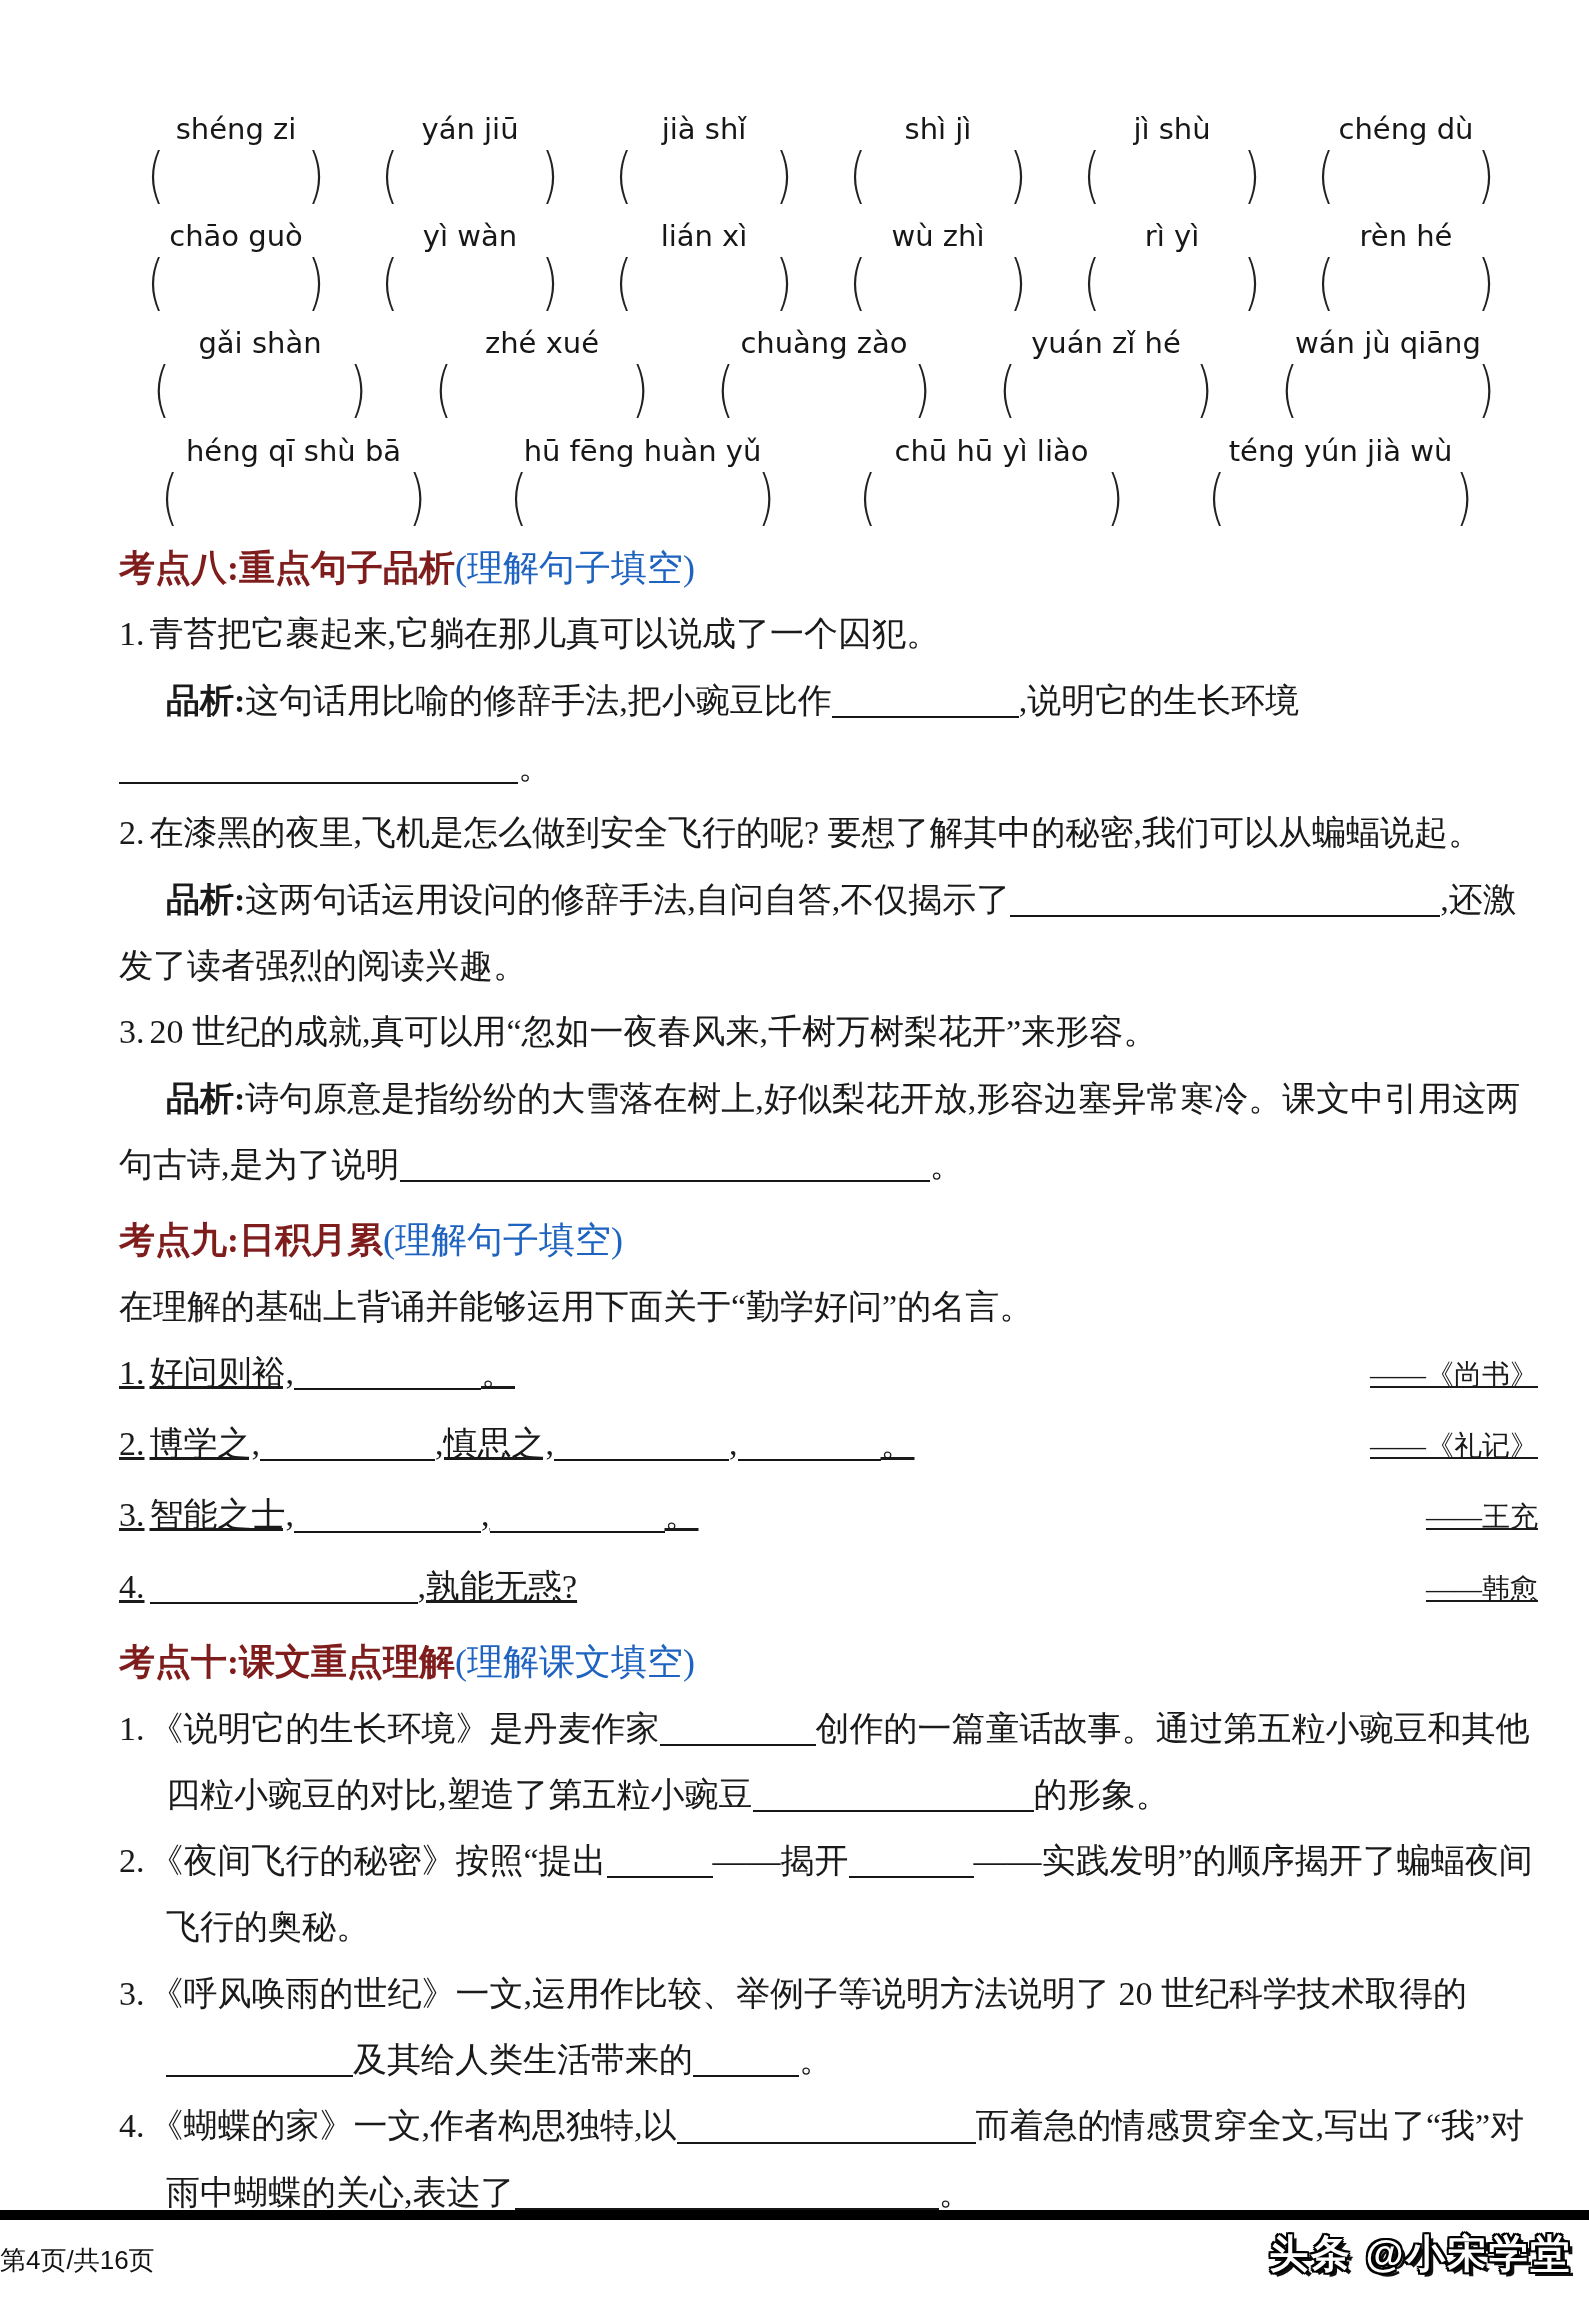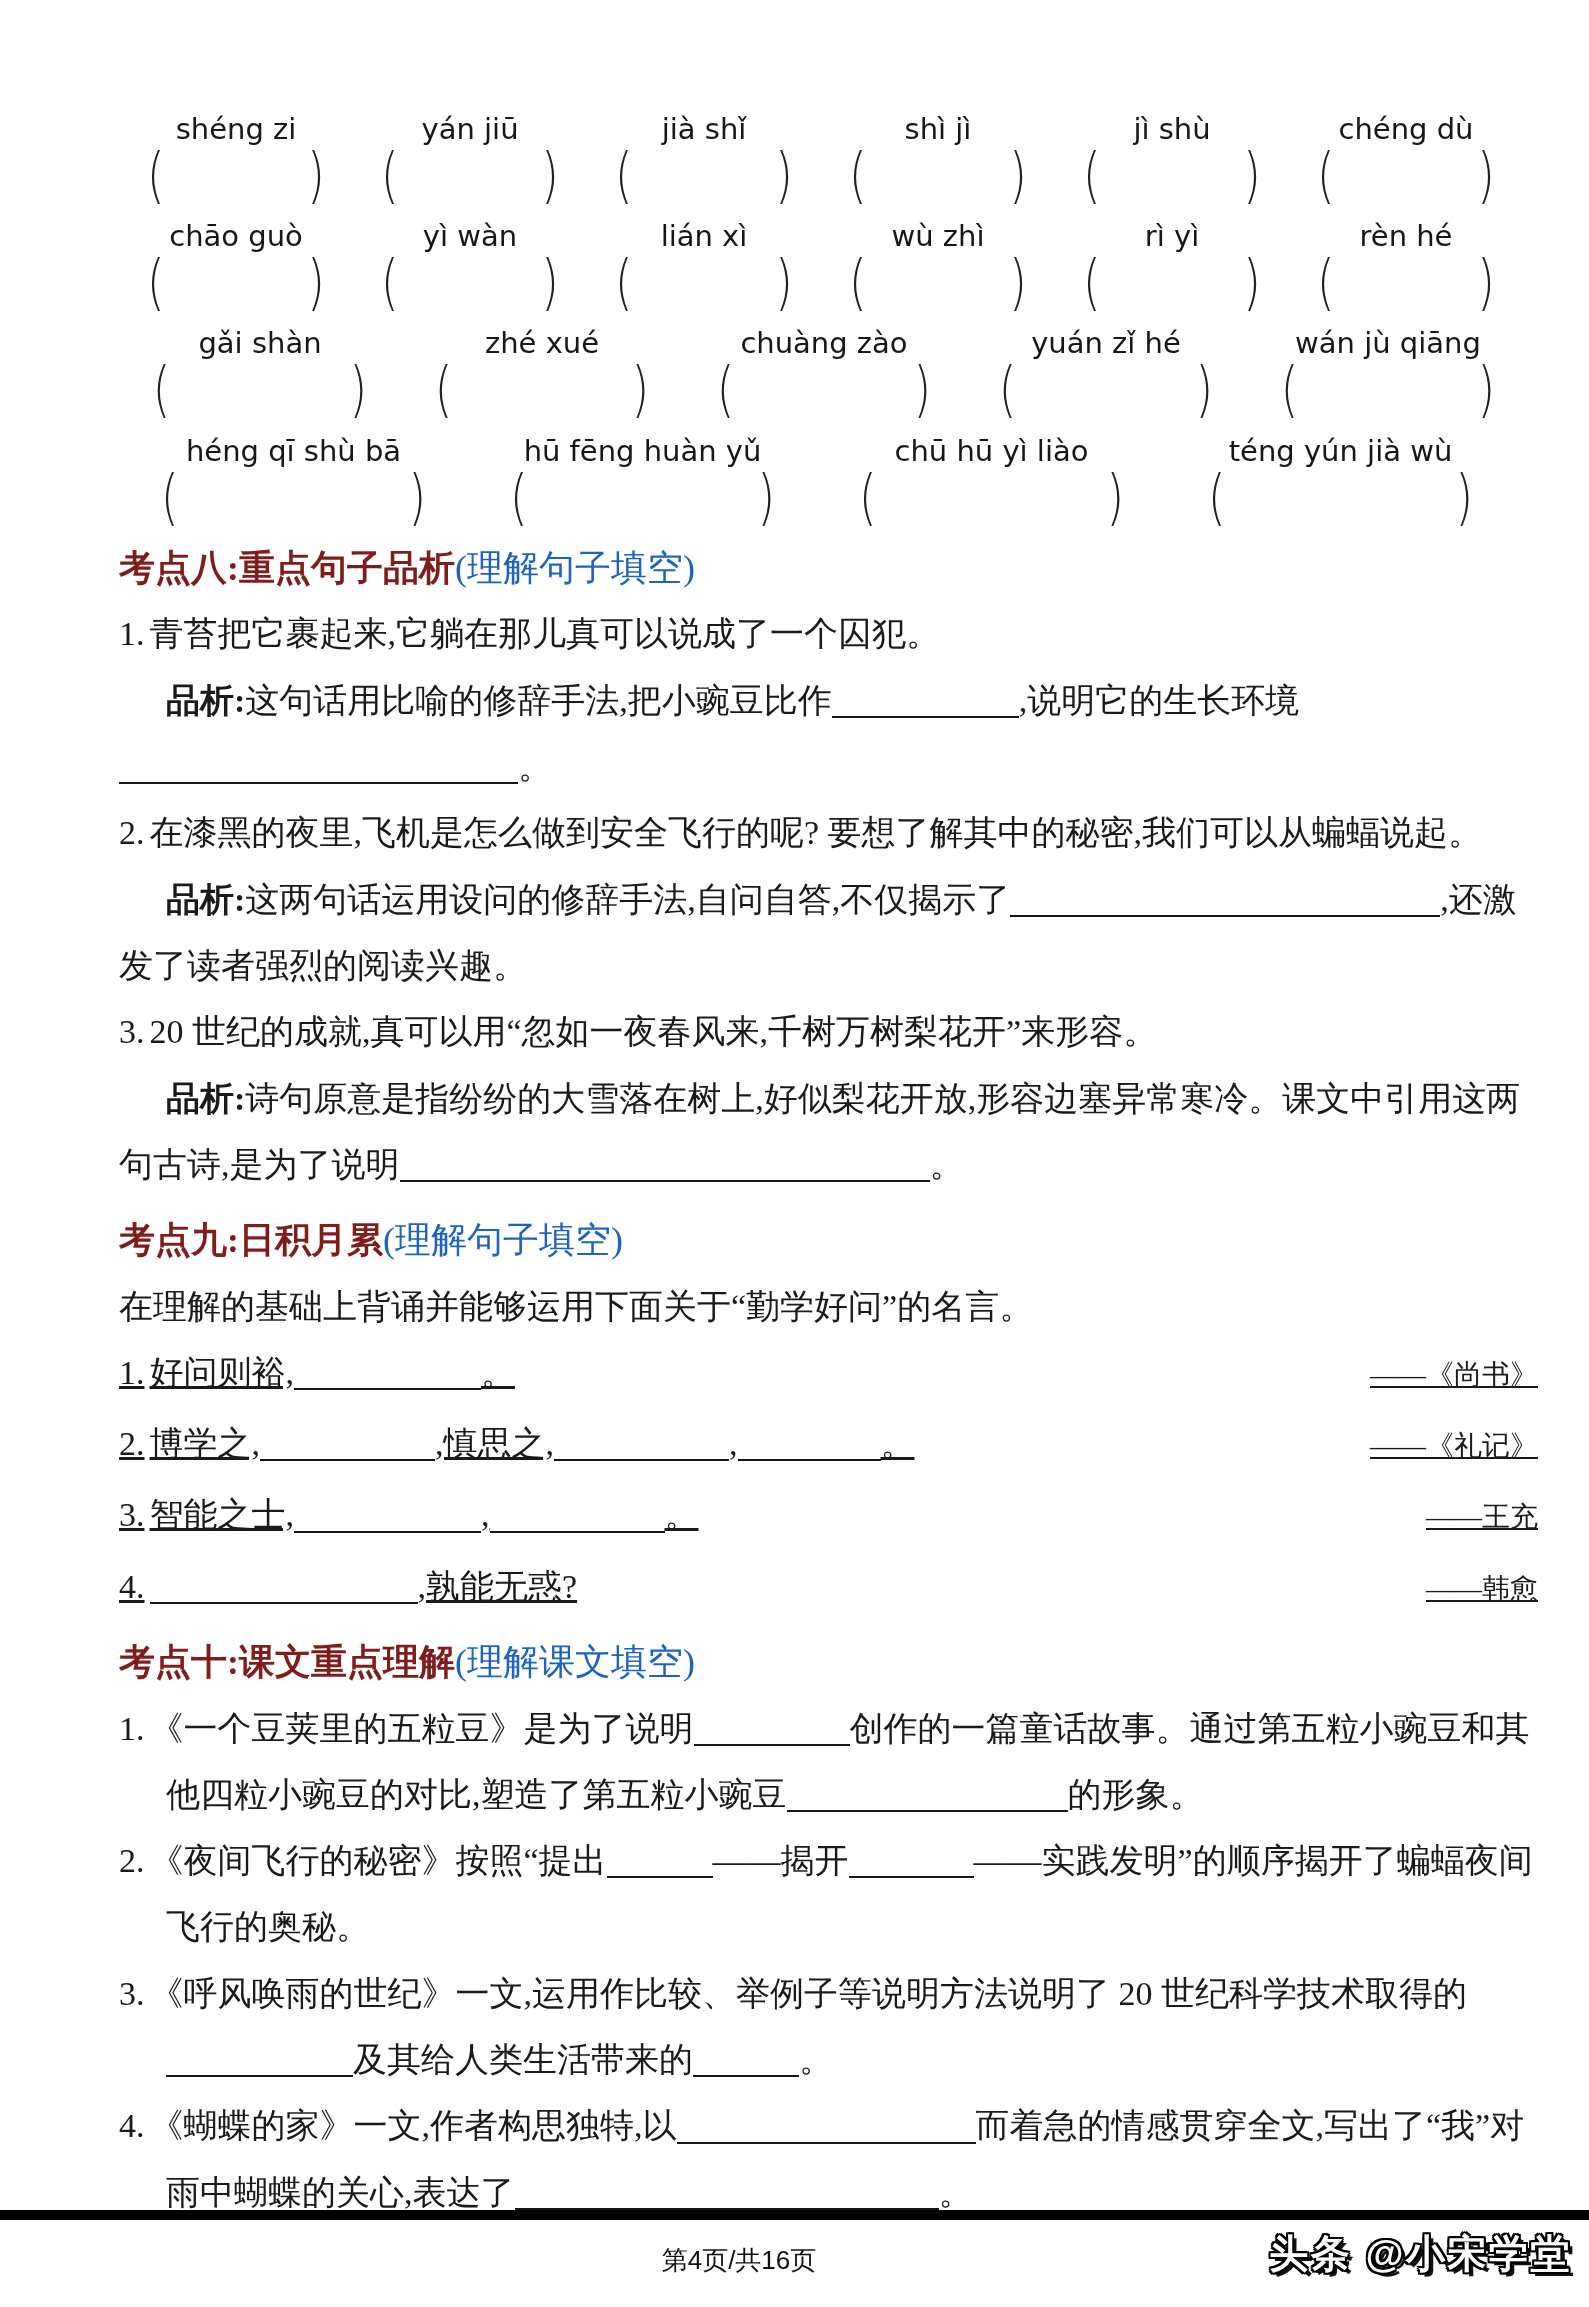--- a/index.html
+++ b/index.html
@@ -62,21 +62,21 @@
   .w680{width:424px}.w850{width:530px}
 
   
   .quote-row{ display:flex; align-items:baseline; margin-bottom:5px;text-decoration:underline; }
   .quote-left{ flex:1 1 auto; }
   .quote-src{ font-size:28px; white-space:nowrap; margin-left:18.7px; }
 
   
   .footer-bar{ position:absolute; left:0; top:2210px; width:1590px; height:10px; background:#000; }
   .page-info{
-    position:absolute; left:0; top:2243px; width:1478px; text-align:center;
+    position:absolute; left:0; top:2243px; width:1478px; 
     font-size:26px; color:#111; font-family:"Liberation Sans", sans-serif;
   }
   .watermark{
     position:absolute; right:25px; top:2227px;
     font-size:39px; font-weight:bold; letter-spacing:2.5px;
     font-family:Liberation Sans, sans-serif;
     color:#ffffff;
     text-shadow:
       -1.9px -1.9px 0 #000, 1.9px -1.9px 0 #000, -1.9px 1.9px 0 #000, 1.9px 1.9px 0 #000,
       -1.9px 0 0 #000, 1.9px 0 0 #000, 0 -1.9px 0 #000, 0 1.9px 0 #000,
@@ -286,21 +286,21 @@
 
       <div class="quote-row">
         <p class="para quote-left"><span class="num">4.</span><span class="bl w430"></span><span>,孰能无惑?</span></p>
         <div class="quote-src">——韩愈</div>
       </div>
     </section>
 
     <section>
       <h2 class="sec-head"><span class="sec-red">考点十:课文重点理解</span><span class="sec-blue">(理解课文填空)</span></h2>
 
-      <p class="para item"><span class="num">1.</span><span>《一个豆荚里的五粒豆》是为了说明</span><span class="bl w250"></span><span>创作的一篇童话故事。通过第五粒小豌豆和其他四粒小豌豆的对比,塑造了第五粒小豌豆</span><span class="bl w450"></span><span>的形象。</span></p>
+      <p class="para item"><span class="num">1.</span><span>《说明它的生长环境》是丹麦作家</span><span class="bl w250"></span><span>创作的一篇童话故事。通过第五粒小豌豆和其他四粒小豌豆的对比,塑造了第五粒小豌豆</span><span class="bl w450"></span><span>的形象。</span></p>
 
       <p class="para item"><span class="num">2.</span><span>《夜间飞行的秘密》按照“提出</span><span class="bl w170"></span><span>——揭开</span><span class="bl w200"></span><span>——实践发明”的顺序揭开了蝙蝠夜间飞行的奥秘。</span></p>
 
       <p class="para item"><span class="num">3.</span><span>《呼风唤雨的世纪》一文,运用作比较、举例子等说明方法说明了 20 世纪科学技术取得的</span><span class="bl w300"></span><span>及其给人类生活带来的</span><span class="bl w170"></span><span>。</span></p>
 
       <p class="para item"><span class="num">4.</span><span>《蝴蝶的家》一文,作者构思独特,以</span><span class="bl w480"></span><span>而着急的情感贯穿全文,写出了“我”对雨中蝴蝶的关心,表达了</span><span class="bl w680"></span><span>。</span></p>
     </section>
 
   </div>
 

